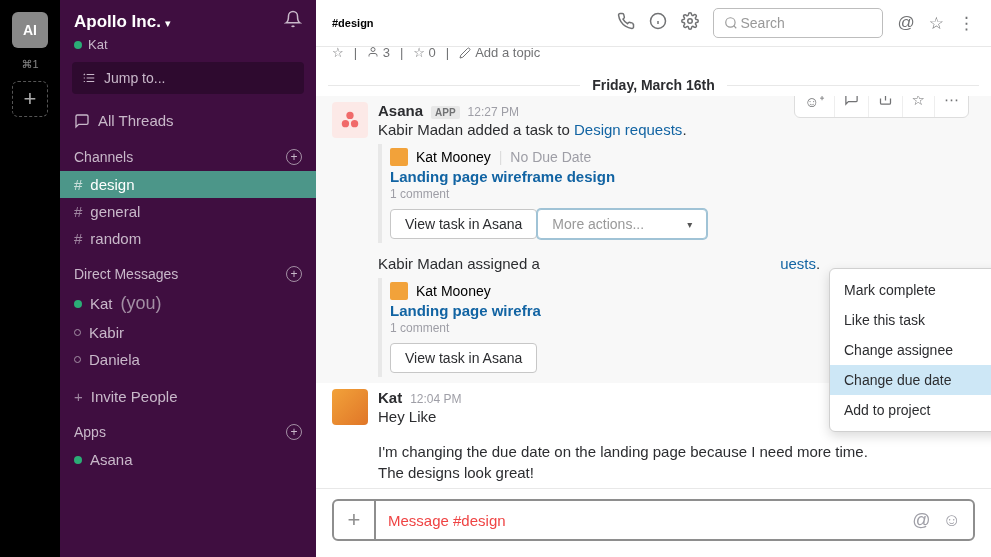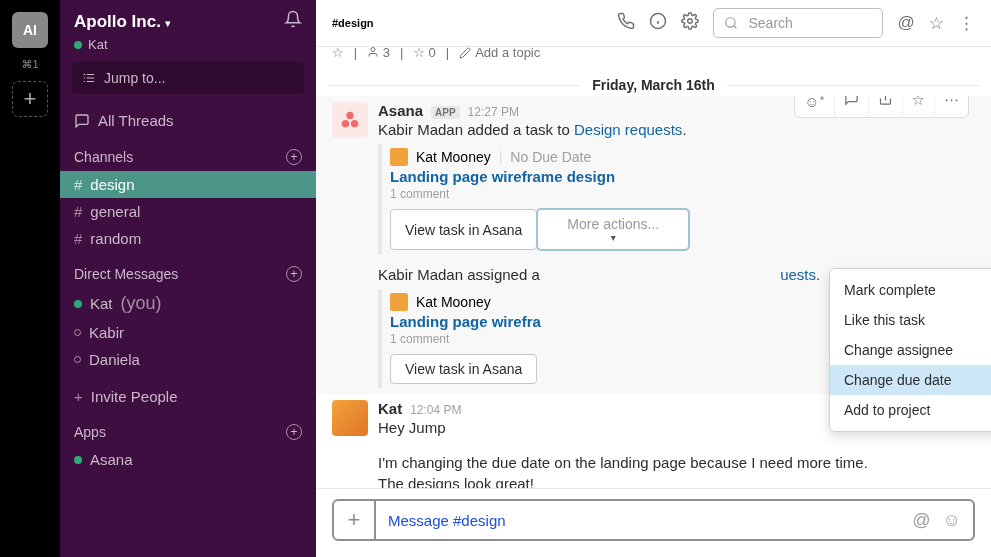--- a/index.html
+++ b/index.html
@@ -27,21 +27,21 @@
 .chan { padding:5px 14px; display:flex; align-items:center; gap:8px; cursor:pointer; }
 .chan.active { background:#4c9689; color:#fff; }
 .hash { opacity:.7; }
 .muted { color:#a38fa4; font-size:18px; }
 
 
 .main { flex:1; display:flex; flex-direction:column; min-width:0; }
 .chan-hdr { display:flex; align-items:center; padding:8px 16px; gap:12px; border-bottom:1px solid #e8e8e8; }
 .chan-hdr .name { font-weight:900; font-size:11px; }
 .hdr-right { margin-left:auto; display:flex; align-items:center; gap:14px; color:#717274; }
-.search { display:flex; align-items:center; gap:10px; border:1px solid #bdbdbd; border-radius:5px; padding:6px 10px; width:170px; color:#999; font-size:14px; }
+.search { display:flex; align-items:center; gap:2px; border:1px solid #bdbdbd; border-radius:5px; padding:6px 10px; width:170px; color:#999; font-size:14px; }
 .hicon { font-size:17px; cursor:pointer; }
 .chan-sub { padding:0 16px 8px; display:flex; align-items:center; gap:10px; color:#717274; font-size:13px; position:relative; top:-2px; }
 .divider { position:relative; text-align:center; margin:6px 12px 2px; }
 .divider:before { content:""; position:absolute; left:0; right:0; top:50%; border-top:1px solid #e8e8e8; }
 .divider span { position:relative; background:#fff; padding:0 12px; color:#2c2d30; font-weight:700; font-size:14px; }
 
 .msgs { flex:1; overflow-y:auto; position:relative; }
 .msg { display:flex; gap:10px; padding:6px 16px; position:relative; }
 .msg.hov { background:#f8f8f8; }
 .avatar { width:36px; height:36px; border-radius:4px; flex-shrink:0; }
@@ -56,35 +56,35 @@
 .link { color:#1264a3; }
 .attach { border-left:4px solid #e8e8e8; padding:4px 0 4px 8px; margin-top:4px; }
 .attach .assignee { display:flex; align-items:center; gap:8px; font-size:14px; }
 .attach .tinyav { width:18px; height:18px; border-radius:2px; background:#f2a23a; }
 .due { color:#9e9ea6; }
 .pipe { color:#ddd; }
 .taskname { color:#1264a3; font-weight:700; font-size:15px; margin-top:2px; }
 .cmt { color:#9e9ea6; font-size:12px; margin-top:2px; }
 .btnrow { display:flex; margin-top:8px; }
 .btn { border:1px solid #c7c7c7; background:#fff; border-radius:4px; padding:6px 14px; font-size:14px; color:#2c2d30; cursor:pointer; }
-.dd { display:flex; align-items:center; justify-content:space-between; width:152px; color:#999; border-color:#a0c3d6; box-shadow:0 0 0 1px #a0c3d6;flex-direction:column; }
+.dd { display:flex; align-items:center; justify-content:space-between; width:170px; color:#999; border-color:#a0c3d6; box-shadow:0 0 0 1px #a0c3d6; }
 .dd .car { font-size:10px; color:#555; }
 
 .msg-actions { position:absolute; right:22px; top:-12px; display:flex; background:#fff; border:1px solid #ddd; border-radius:6px; }
 .msg-actions span { padding:6px 9px; color:#717274; font-size:15px; border-right:1px solid #eee; cursor:pointer; }
 .msg-actions span:last-child { border-right:none; }
 
 .menu { position:absolute; left:513px; top:172px; width:255px; background:#fff; border:1px solid #d0d0d0; border-radius:6px; box-shadow:0 4px 12px rgba(0,0,0,.15); padding:6px 0; z-index:10; }
 .menu .mi { padding:7px 14px; font-size:14px; color:#2c2d30; cursor:pointer; }
 .menu .mi.sel { background:#cde7f6; }
 
 .composer { border-top:1px solid #e8e8e8; padding:10px 16px 16px; }
 .cbox { border:2px solid #8e8e8e; border-radius:6px; display:flex; align-items:center; height:42px; }
 .cbox .cplus { width:42px; display:flex; align-items:center; justify-content:center; color:#8e8e8e; font-size:22px; border-right:2px solid #8e8e8e; height:100%; }
-.cbox .cinput { flex:1; padding:0 12px; color:#1d4ed8; font-size:15px; }
+.cbox .cinput { flex:1; padding:0 12px; color:#ef4444; font-size:15px; }
 .cbox .cright { display:flex; gap:12px; padding:0 12px; color:#9e9ea6; font-size:18px; }
 .scrollthumb { position:absolute; right:2px; top:220px; width:8px; height:90px; background:#c0c0c0; border-radius:4px; }
 </style>
 </head>
 <body>
 
 <div class="rail">
   <div class="ws">AI</div>
   <div class="shortcut">⌘1</div>
   <div class="plus">+</div>
@@ -294,21 +294,21 @@
       </div>
     </div>
 
     <div class="msg">
       <div class="avatar av-kat"></div>
       <div style="flex:1">
         <div class="mhead">
           <span class="mname">Kat</span>
           <span class="mtime">12:04 PM</span>
         </div>
-        <div class="mbody">Hey Jump</div>
+        <div class="mbody">Hey Like</div>
         <div class="mbody" style="margin-top:14px;">I'm changing the due date on the landing page because I need more time.</div>
         <div class="mbody">The designs look great!</div>
       </div>
     </div>
 
     <div class="menu" id="ddmenu">
         <div class="mi">Mark complete</div>
         <div class="mi">Like this task</div>
         <div class="mi">Change assignee</div>
         <div class="mi sel">Change due date</div>

